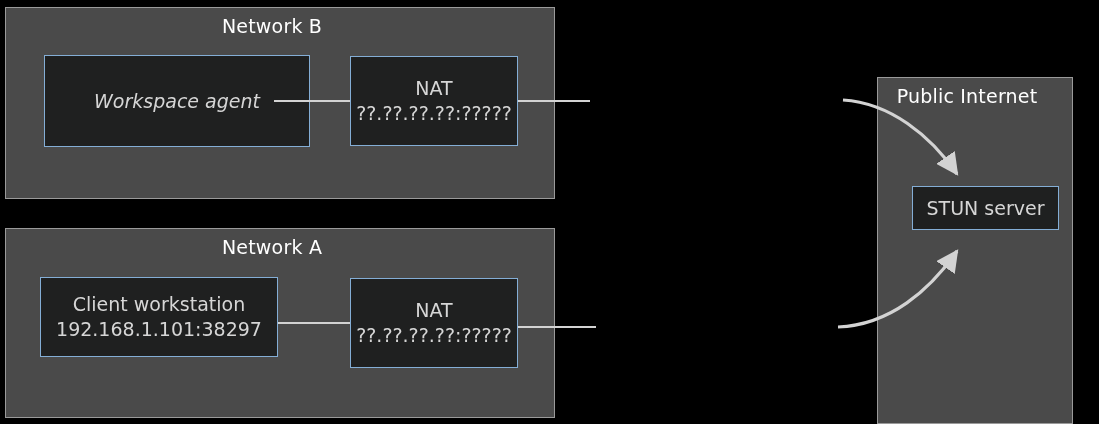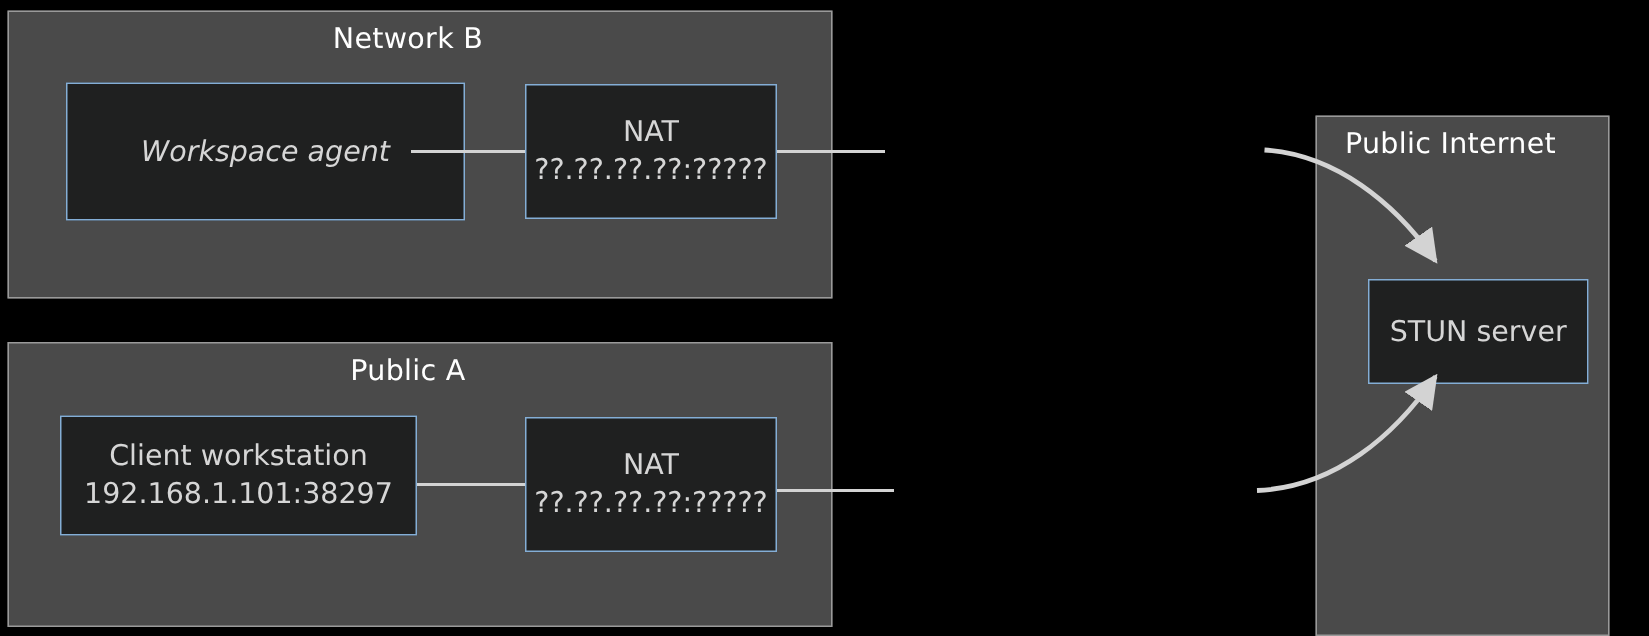--- a/index.html
+++ b/index.html
@@ -101,21 +101,21 @@
     <span class="line1">NAT</span>
     <span class="line2">??.??.??.??:?????</span>
   </div>
 
   <div class="link" style="left:274px; top:100px; width:76px;"></div>
 
   <div class="link" style="left:518px; top:100px; width:72px;"></div>
 
 
   <div class="subgraph" style="left:5px; top:228px; width:550px; height:190px;">
-    <div class="subgraph-title">Public A</div>
+    <div class="subgraph-title">Network A</div>
   </div>
 
   <div class="node" style="left:40px; top:277px; width:238px; height:80px;">
     <span class="line1">Client workstation</span>
     <span class="line2">192.168.1.101:38297</span>
   </div>
 
   <div class="node" style="left:350px; top:278px; width:168px; height:90px;">
     <span class="line1">NAT</span>
     <span class="line2">??.??.??.??:?????</span>
@@ -123,21 +123,21 @@
 
   <div class="link" style="left:278px; top:322px; width:72px;"></div>
 
   <div class="link" style="left:518px; top:326px; width:78px;"></div>
 
 
   <div class="subgraph" style="left:877px; top:30px; width:196px; height:347px;margin-top:47px;">
     <div class="subgraph-title">Public Internet</div>
   </div>
 
-  <div class="node" style="left:912px; top:186px; width:147px; height:70px;">
+  <div class="node" style="left:912px; top:186px; width:147px; height:44px;">
     <span class="line1">STUN server</span>
   </div>
 
   <svg id="arrows" viewBox="0 0 1099 424" xmlns="http://www.w3.org/2000/svg">
     <defs>
       <marker id="arrowhead" viewBox="0 0 10 10" refX="9" refY="5" markerWidth="7" markerHeight="7" orient="auto-start-reverse">
         <path d="M 0 0 L 10 5 L 0 10 z" fill="#d3d3d3"></path>
       </marker>
     </defs>
     <path d="M 843 100 C 890 103, 930 135, 957 174" fill="none" stroke="#d3d3d3" stroke-width="3.2" marker-end="url(#arrowhead)"></path>

